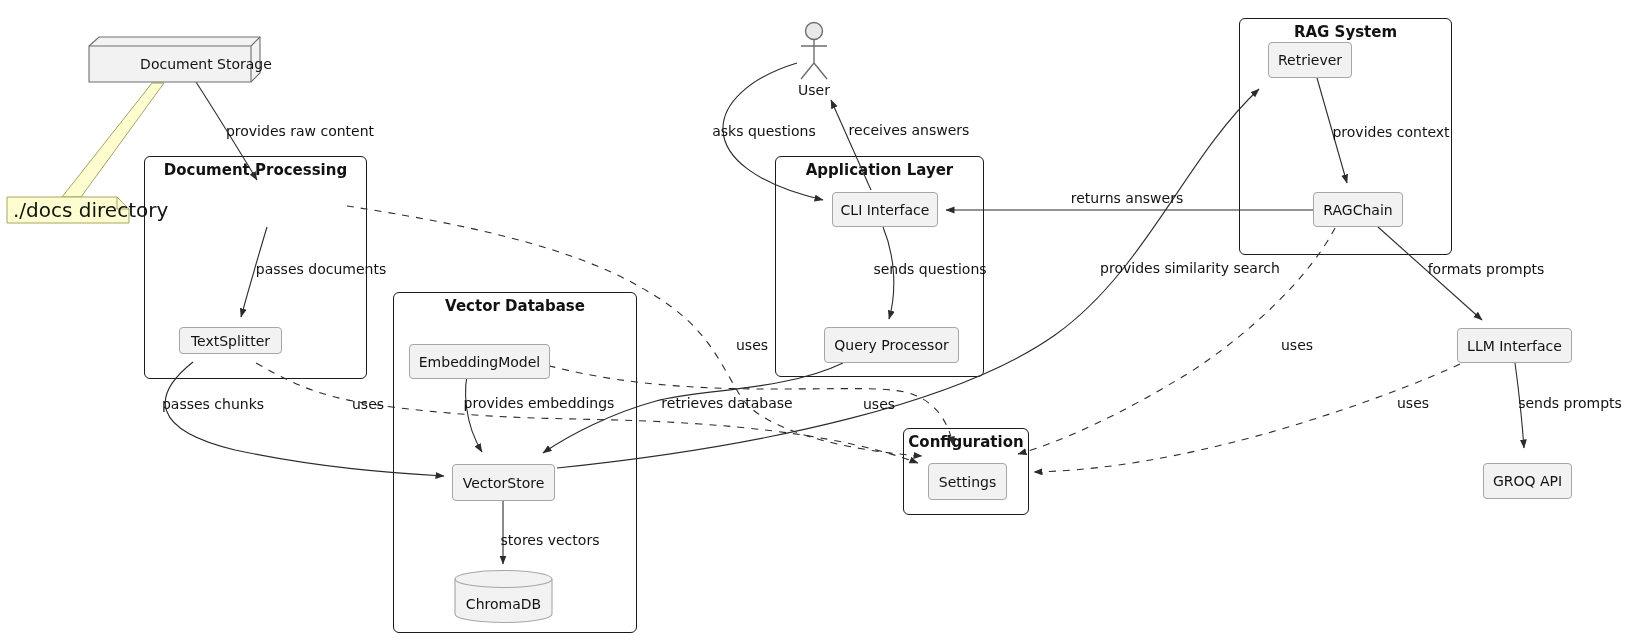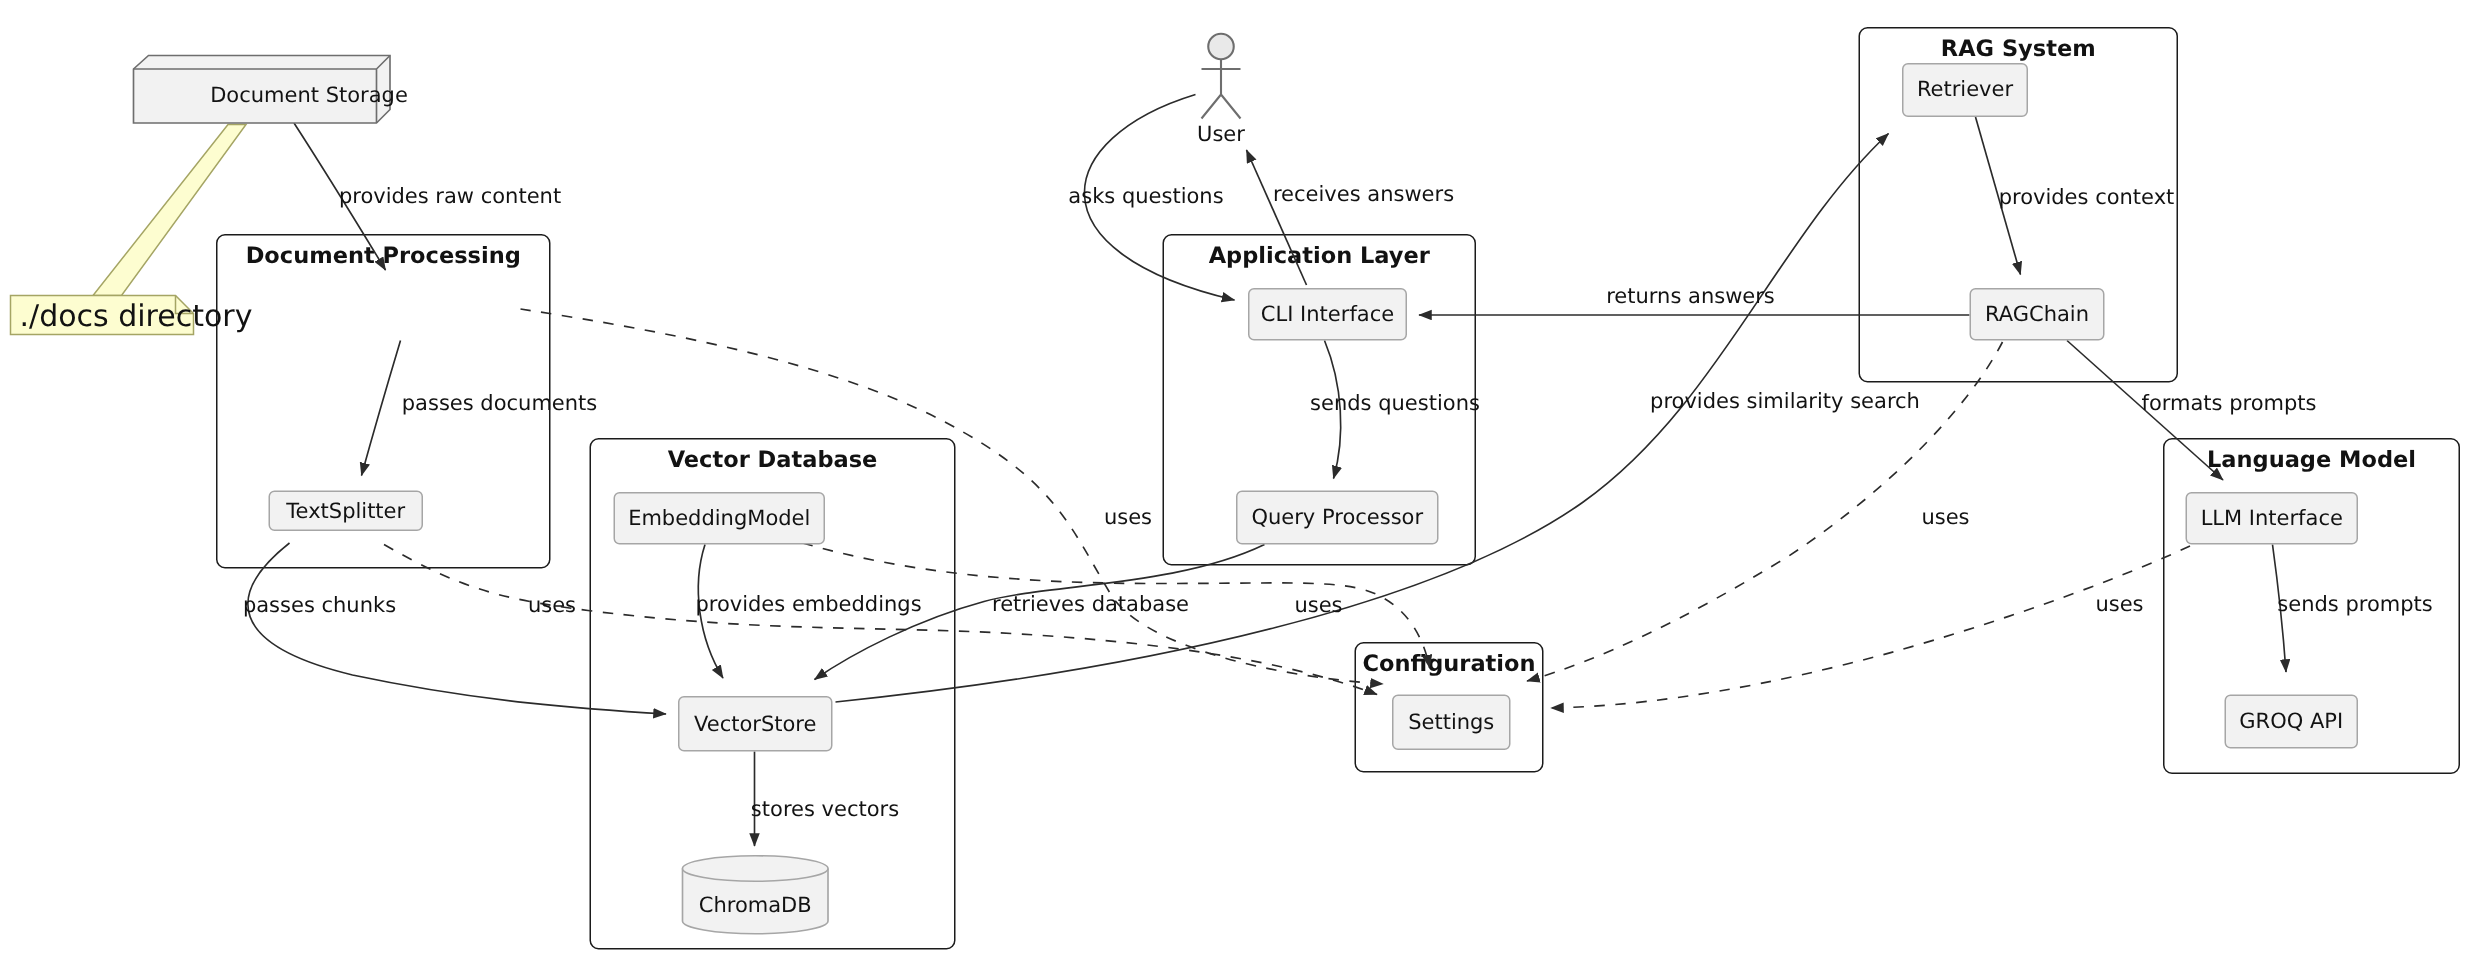--- a/index.html
+++ b/index.html
@@ -68,23 +68,20 @@
   </div>
   <div class="pkg" style="left:775px;top:156px;width:209px;height:221px;">
     <div class="pkg-title">Application Layer</div>
   </div>
   <div class="pkg" style="left:903px;top:428px;width:126px;height:87px;">
     <div class="pkg-title">Configuration</div>
   </div>
   <div class="pkg" style="left:1239px;top:6px;width:213px;height:237px;margin-top:12px;">
     <div class="pkg-title">RAG System</div>
   </div>
-  <div class="pkg" style="left:1442px;top:292px;width:198px;height:224px;">
-    <div class="pkg-title">Language Model</div>
-  </div>
 
   <svg id="edges" width="1646" height="640" viewBox="0 0 1646 640">
     <defs>
       <marker id="arr" markerWidth="10" markerHeight="8" refX="8.5" refY="3.5" orient="auto" markerUnits="userSpaceOnUse">
         <path d="M0,0 L9,3.5 L0,7 Z" fill="#2b2b2b"></path>
       </marker>
     </defs>
 
     <polygon points="152,83 164,83 81,197 62,197" fill="#fdfdd0" stroke="#a5a564" stroke-width="1"></polygon>
 
@@ -131,41 +128,41 @@
     <g>
       <path d="M7,197 L117,197 L129,209 L129,223 L7,223 Z" fill="#fdfdd0" stroke="#a5a564" stroke-width="1"></path>
       <path d="M117,197 L117,209 L129,209" fill="none" stroke="#a5a564" stroke-width="1"></path>
     </g>
   </svg>
 
   <div class="node-label" style="left:89px;top:46px;width:162px;height:36px;padding-left:36px;">Document Storage</div>
 
   <div class="ubox" style="left:179px;top:327px;width:103px;height:27px;">TextSplitter</div>
 
-  <div class="ubox" style="left:409px;top:328px;width:141px;height:35px;">EmbeddingModel</div>
+  <div class="ubox" style="left:409px;top:344px;width:141px;height:35px;">EmbeddingModel</div>
   <div class="ubox" style="left:452px;top:464px;width:103px;height:37px;">VectorStore</div>
   <div class="node-label" style="left:455px;top:592px;width:97px;height:24px;">ChromaDB</div>
 
   <div class="ubox" style="left:832px;top:192px;width:106px;height:35px;">CLI Interface</div>
   <div class="ubox" style="left:824px;top:327px;width:135px;height:36px;">Query Processor</div>
 
   <div class="ubox" style="left:928px;top:463px;width:79px;height:37px;">Settings</div>
 
   <div class="ubox" style="left:1268px;top:42px;width:84px;height:36px;">Retriever</div>
   <div class="ubox" style="left:1313px;top:192px;width:90px;height:35px;">RAGChain</div>
 
   <div class="ubox" style="left:1457px;top:328px;width:115px;height:35px;">LLM Interface</div>
   <div class="ubox" style="left:1483px;top:463px;width:89px;height:36px;">GROQ API</div>
 
   <div class="node-label" style="left:789px;top:83px;width:50px;height:14px;">User</div>
 
   <div class="note" style="left:7px;top:197px;width:122px;height:26px;">./docs directory</div>
 
   <div class="elabel" style="left: 300px; top: 131px;">provides raw content</div>
-  <div class="elabel" style="left: 321px; top: 269px; margin-left: 12px;">passes documents</div>
+  <div class="elabel" style="left: 321px; top: 269px;">passes documents</div>
   <div class="elabel" style="left: 213px; top: 404px;">passes chunks</div>
   <div class="elabel" style="left: 368px; top: 404px;">uses</div>
   <div class="elabel" style="left: 539px; top: 403px;">provides embeddings</div>
   <div class="elabel" style="left: 550px; top: 540px;">stores vectors</div>
   <div class="elabel" style="left: 764px; top: 131px;">asks questions</div>
   <div class="elabel" style="left: 909px; top: 130px;">receives answers</div>
   <div class="elabel" style="left: 930px; top: 269px;">sends questions</div>
   <div class="elabel" style="left: 752px; top: 345px;">uses</div>
   <div class="elabel" style="left: 727px; top: 403px;">retrieves database</div>
   <div class="elabel" style="left: 879px; top: 404px;">uses</div>

